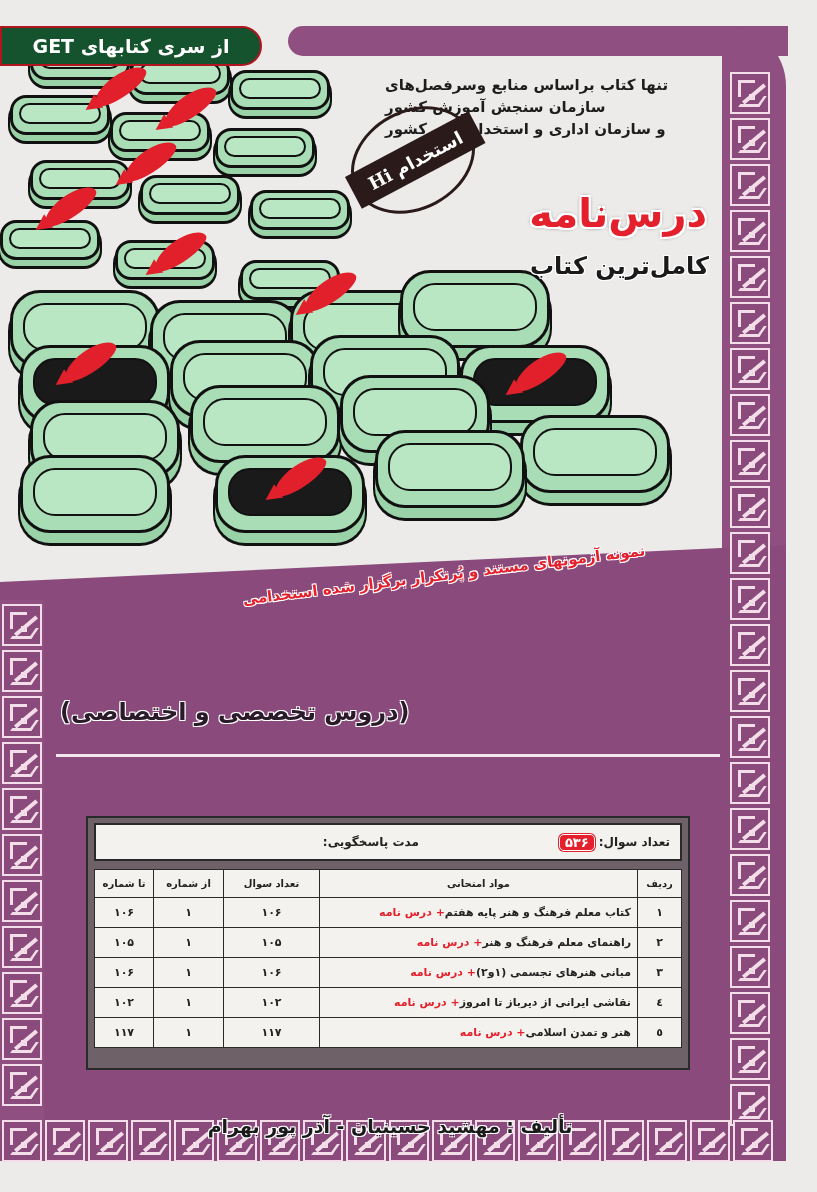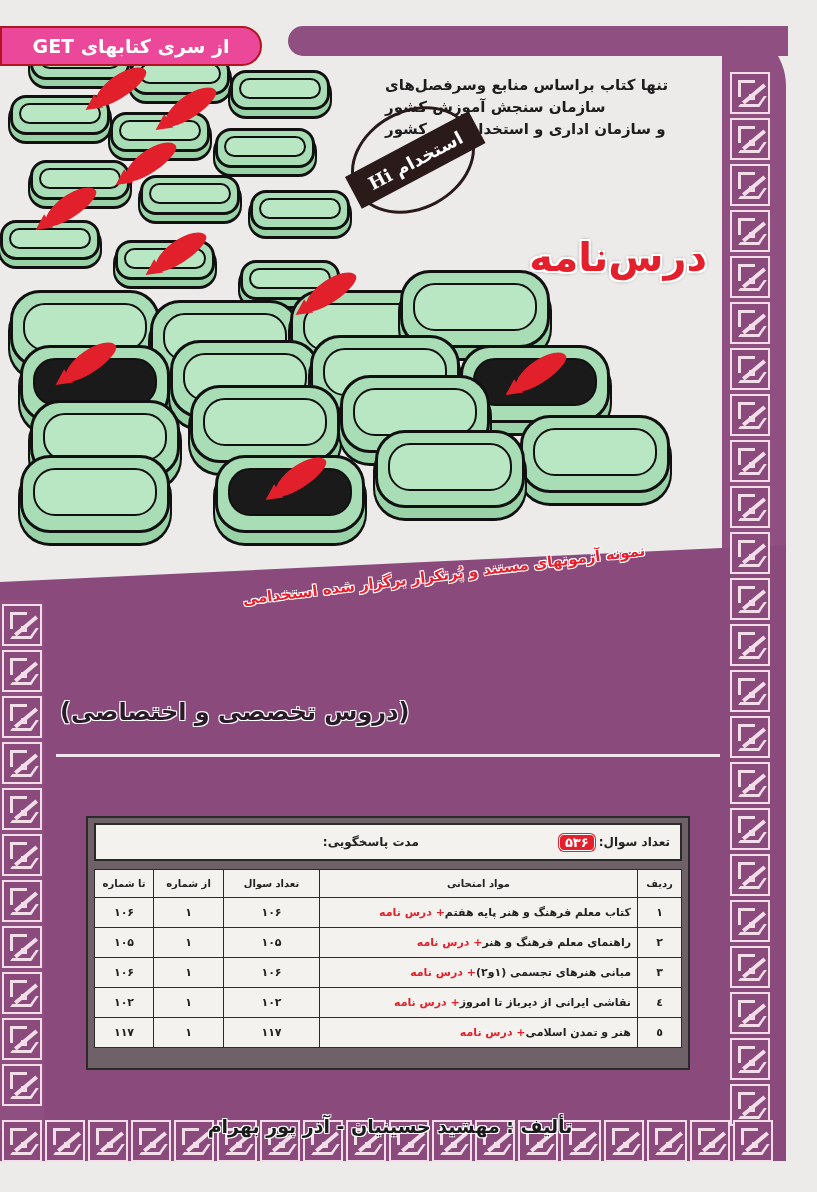--- a/index.html
+++ b/index.html
@@ -67,21 +67,21 @@
     border-radius: 50% 50% 50% 50% / 60% 60% 40% 40%; transform: rotate(-35deg);
   }
   .fish::after {
     content: ""; position: absolute; left: -12px; top: 3px;
     border-right: 16px solid #e2202c; border-top: 8px solid transparent; border-bottom: 8px solid transparent;
   }
 
   
   .series-label {
     position: absolute; left: 0; top: 26px; width: 262px; height: 40px;
-    background: #ec4899; border-radius: 0 20px 20px 0;
+    background: #14532d; border-radius: 0 20px 20px 0;
     color: #fff; font-weight: bold; font-size: 19px;
     display: flex; align-items: center; justify-content: center;
     direction: rtl; border: 2px solid #b2151f;
   }
 
   .tagline {
     position: absolute; right: 102px; top: 74px; width: 330px;
     direction: rtl; text-align: left; font-weight: bold; font-size: 15px;
     color: #1d1d1d; line-height: 22px;
   }
@@ -95,21 +95,20 @@
     position: absolute; left: -6px; top: 30px; width: 140px; height: 36px;
     background: #2a1a1a; color: #fff; font-size: 18px; font-weight: bold;
     display: flex; align-items: center; justify-content: center; direction: rtl;
   }
   .stamp-band .hi { font-family: "DejaVu Serif", serif; margin-right: 6px; }
 
   .dars-name {
     position: absolute; right: 110px; top: 190px; direction: rtl;
     font-size: 40px; font-weight: bold; color: #e3202c;
     text-shadow: 2px 2px 0 #fff, -2px -2px 0 #fff, 2px -2px 0 #fff, -2px 2px 0 #fff, 0 0 4px #111;
-    margin-top: 44px;
   }
   .kamel {
     position: absolute; right: 108px; top: 252px; direction: rtl;
     font-size: 24px; font-weight: bold; color: #1a1a1a;
     text-shadow: 1px 1px 0 #fff, -1px -1px 0 #fff, 1px -1px 0 #fff, -1px 1px 0 #fff;
   }
 
   
   .subtitle-arc {
     position: absolute; left: 234px; top: 566px; width: 420px;
@@ -448,20 +447,21 @@
   </div>
 
   <div class="stamp">
     <div class="stamp-band">
       <span>استخدام</span>
       <span class="hi">Hi</span>
     </div>
   </div>
 
   <div class="dars-name">درس‌نامه</div>
+  <div class="kamel">کامل‌ترین کتاب</div>
 
   <div class="subtitle-arc">نمونه آزمونهای مستند و پُرتکرار برگزار شده استخدامی</div>
   <div class="course-type">(دروس تخصصی و اختصاصی)</div>
   <div class="divider"></div>
 
   <div class="table-frame">
     <div class="info-bar">
       <div class="q-count">
         <span>تعداد سوال:</span>
         <span class="badge">۵۳۶</span>

